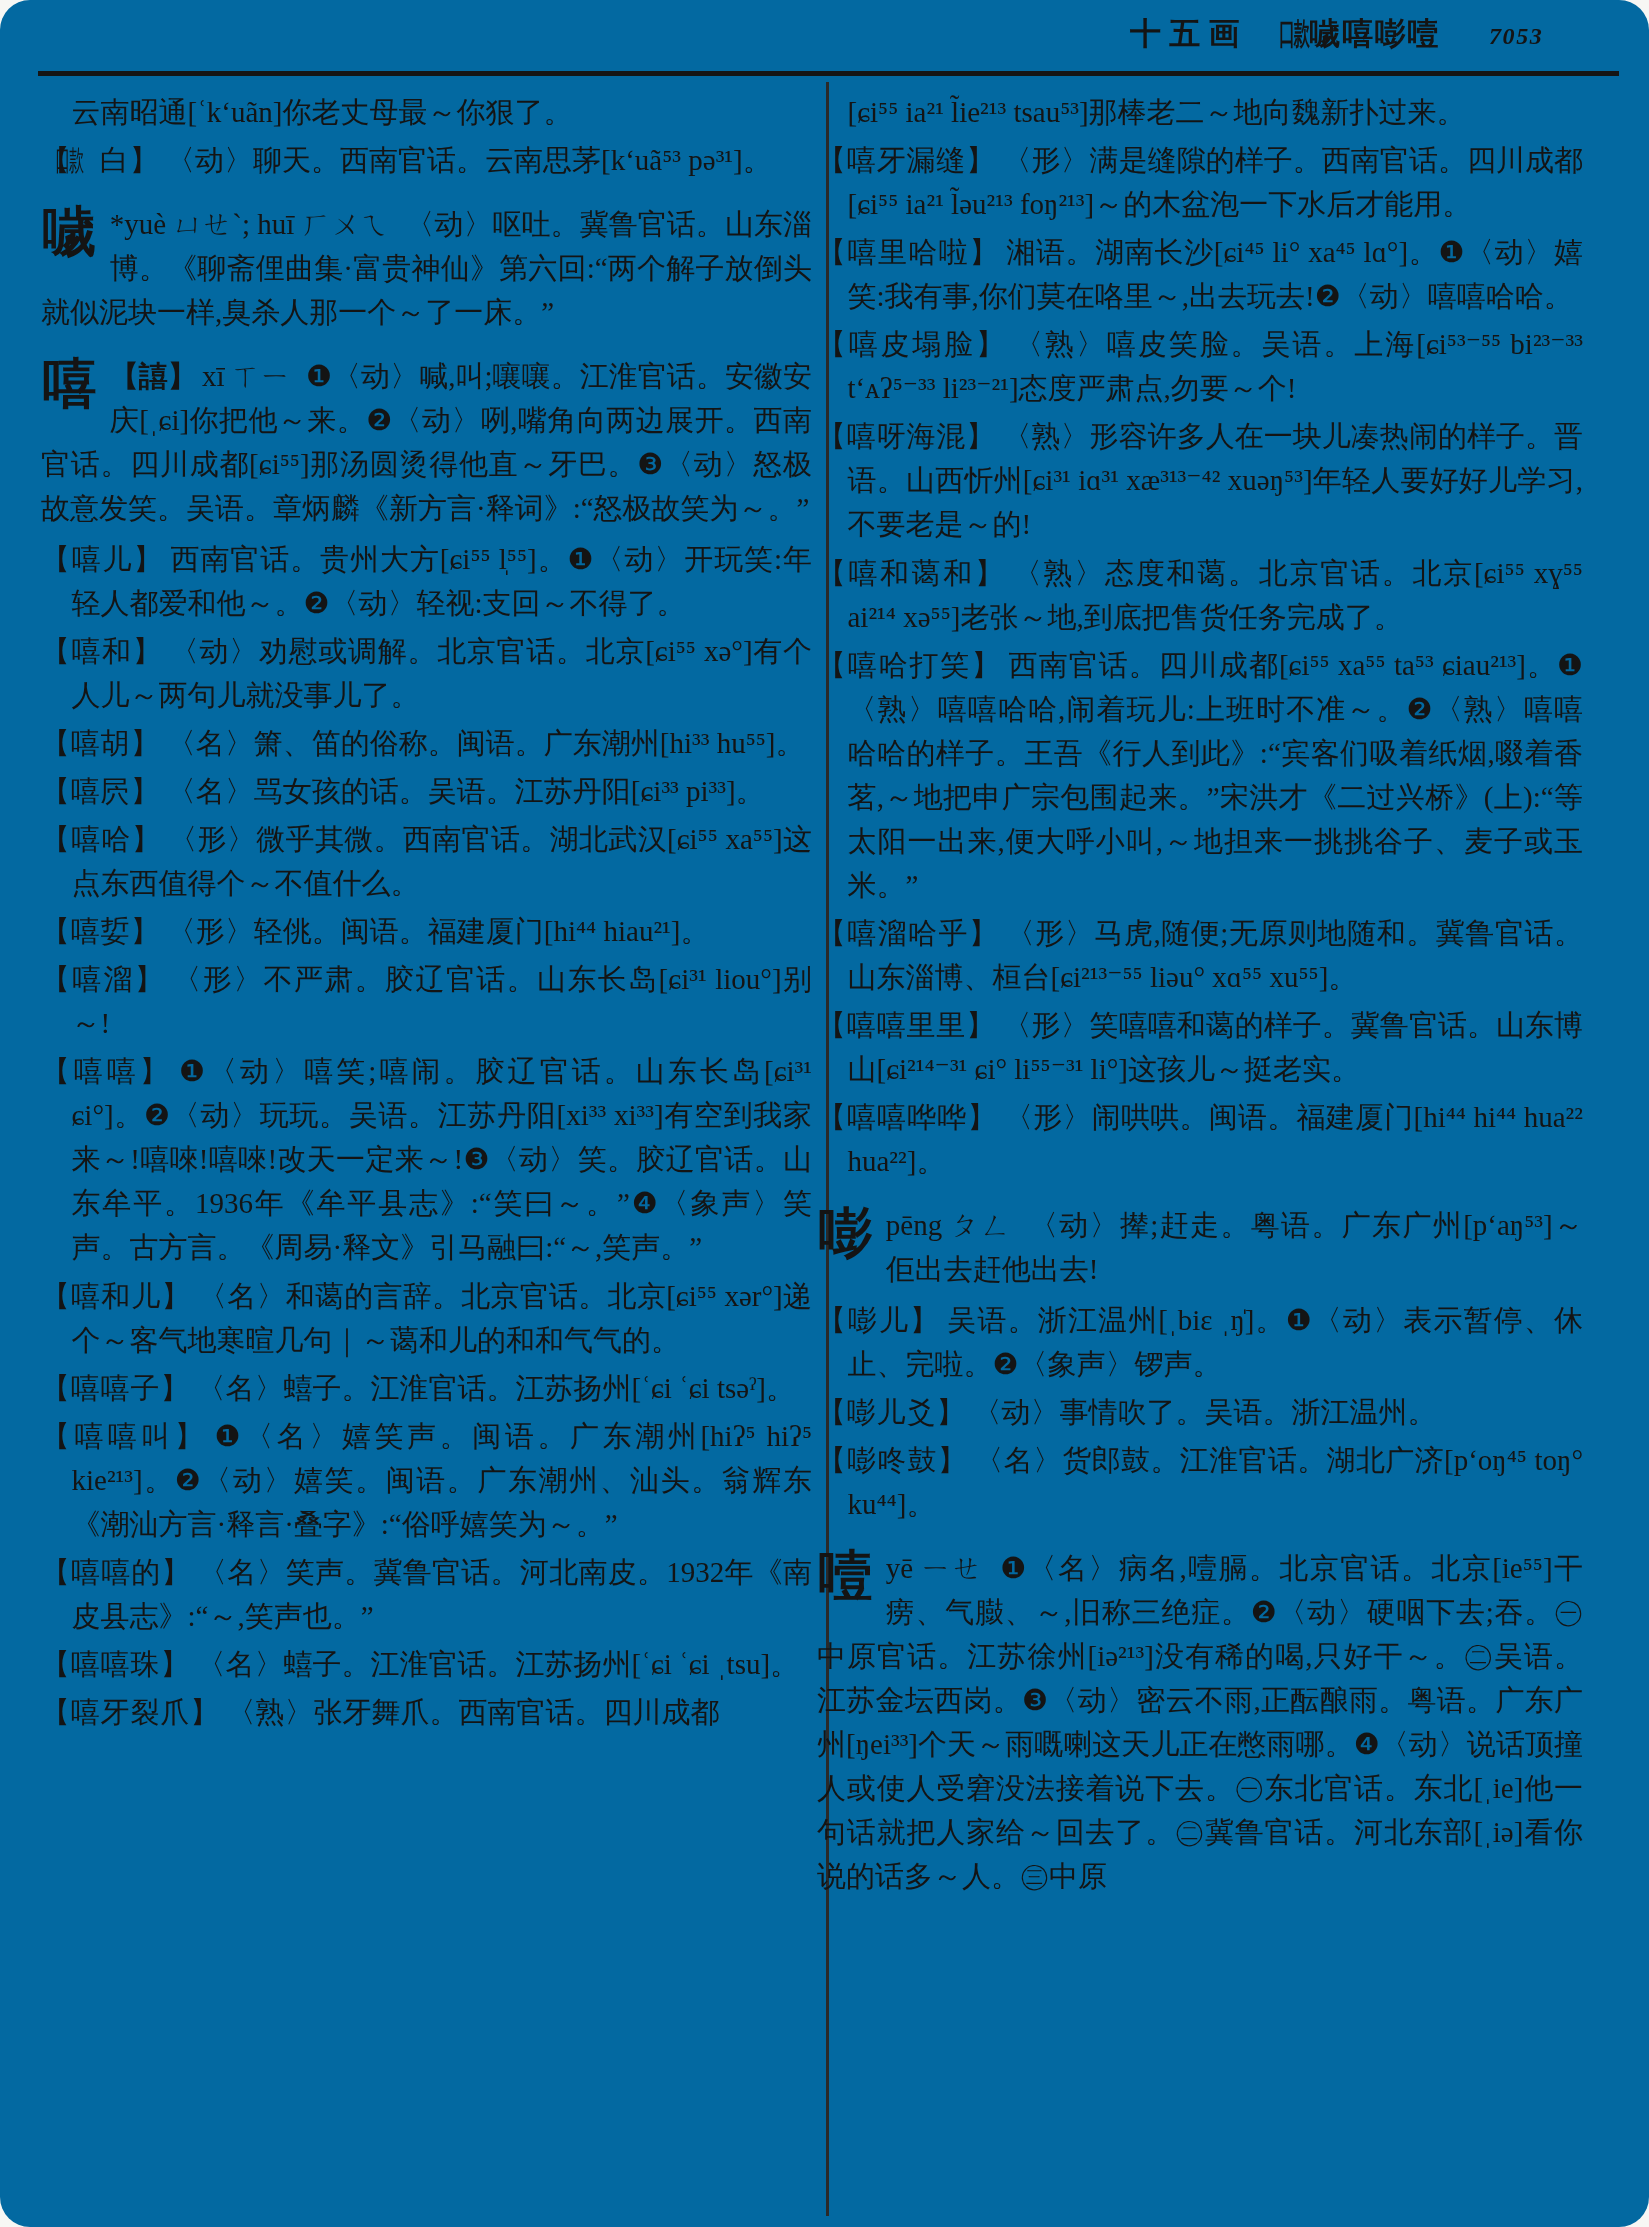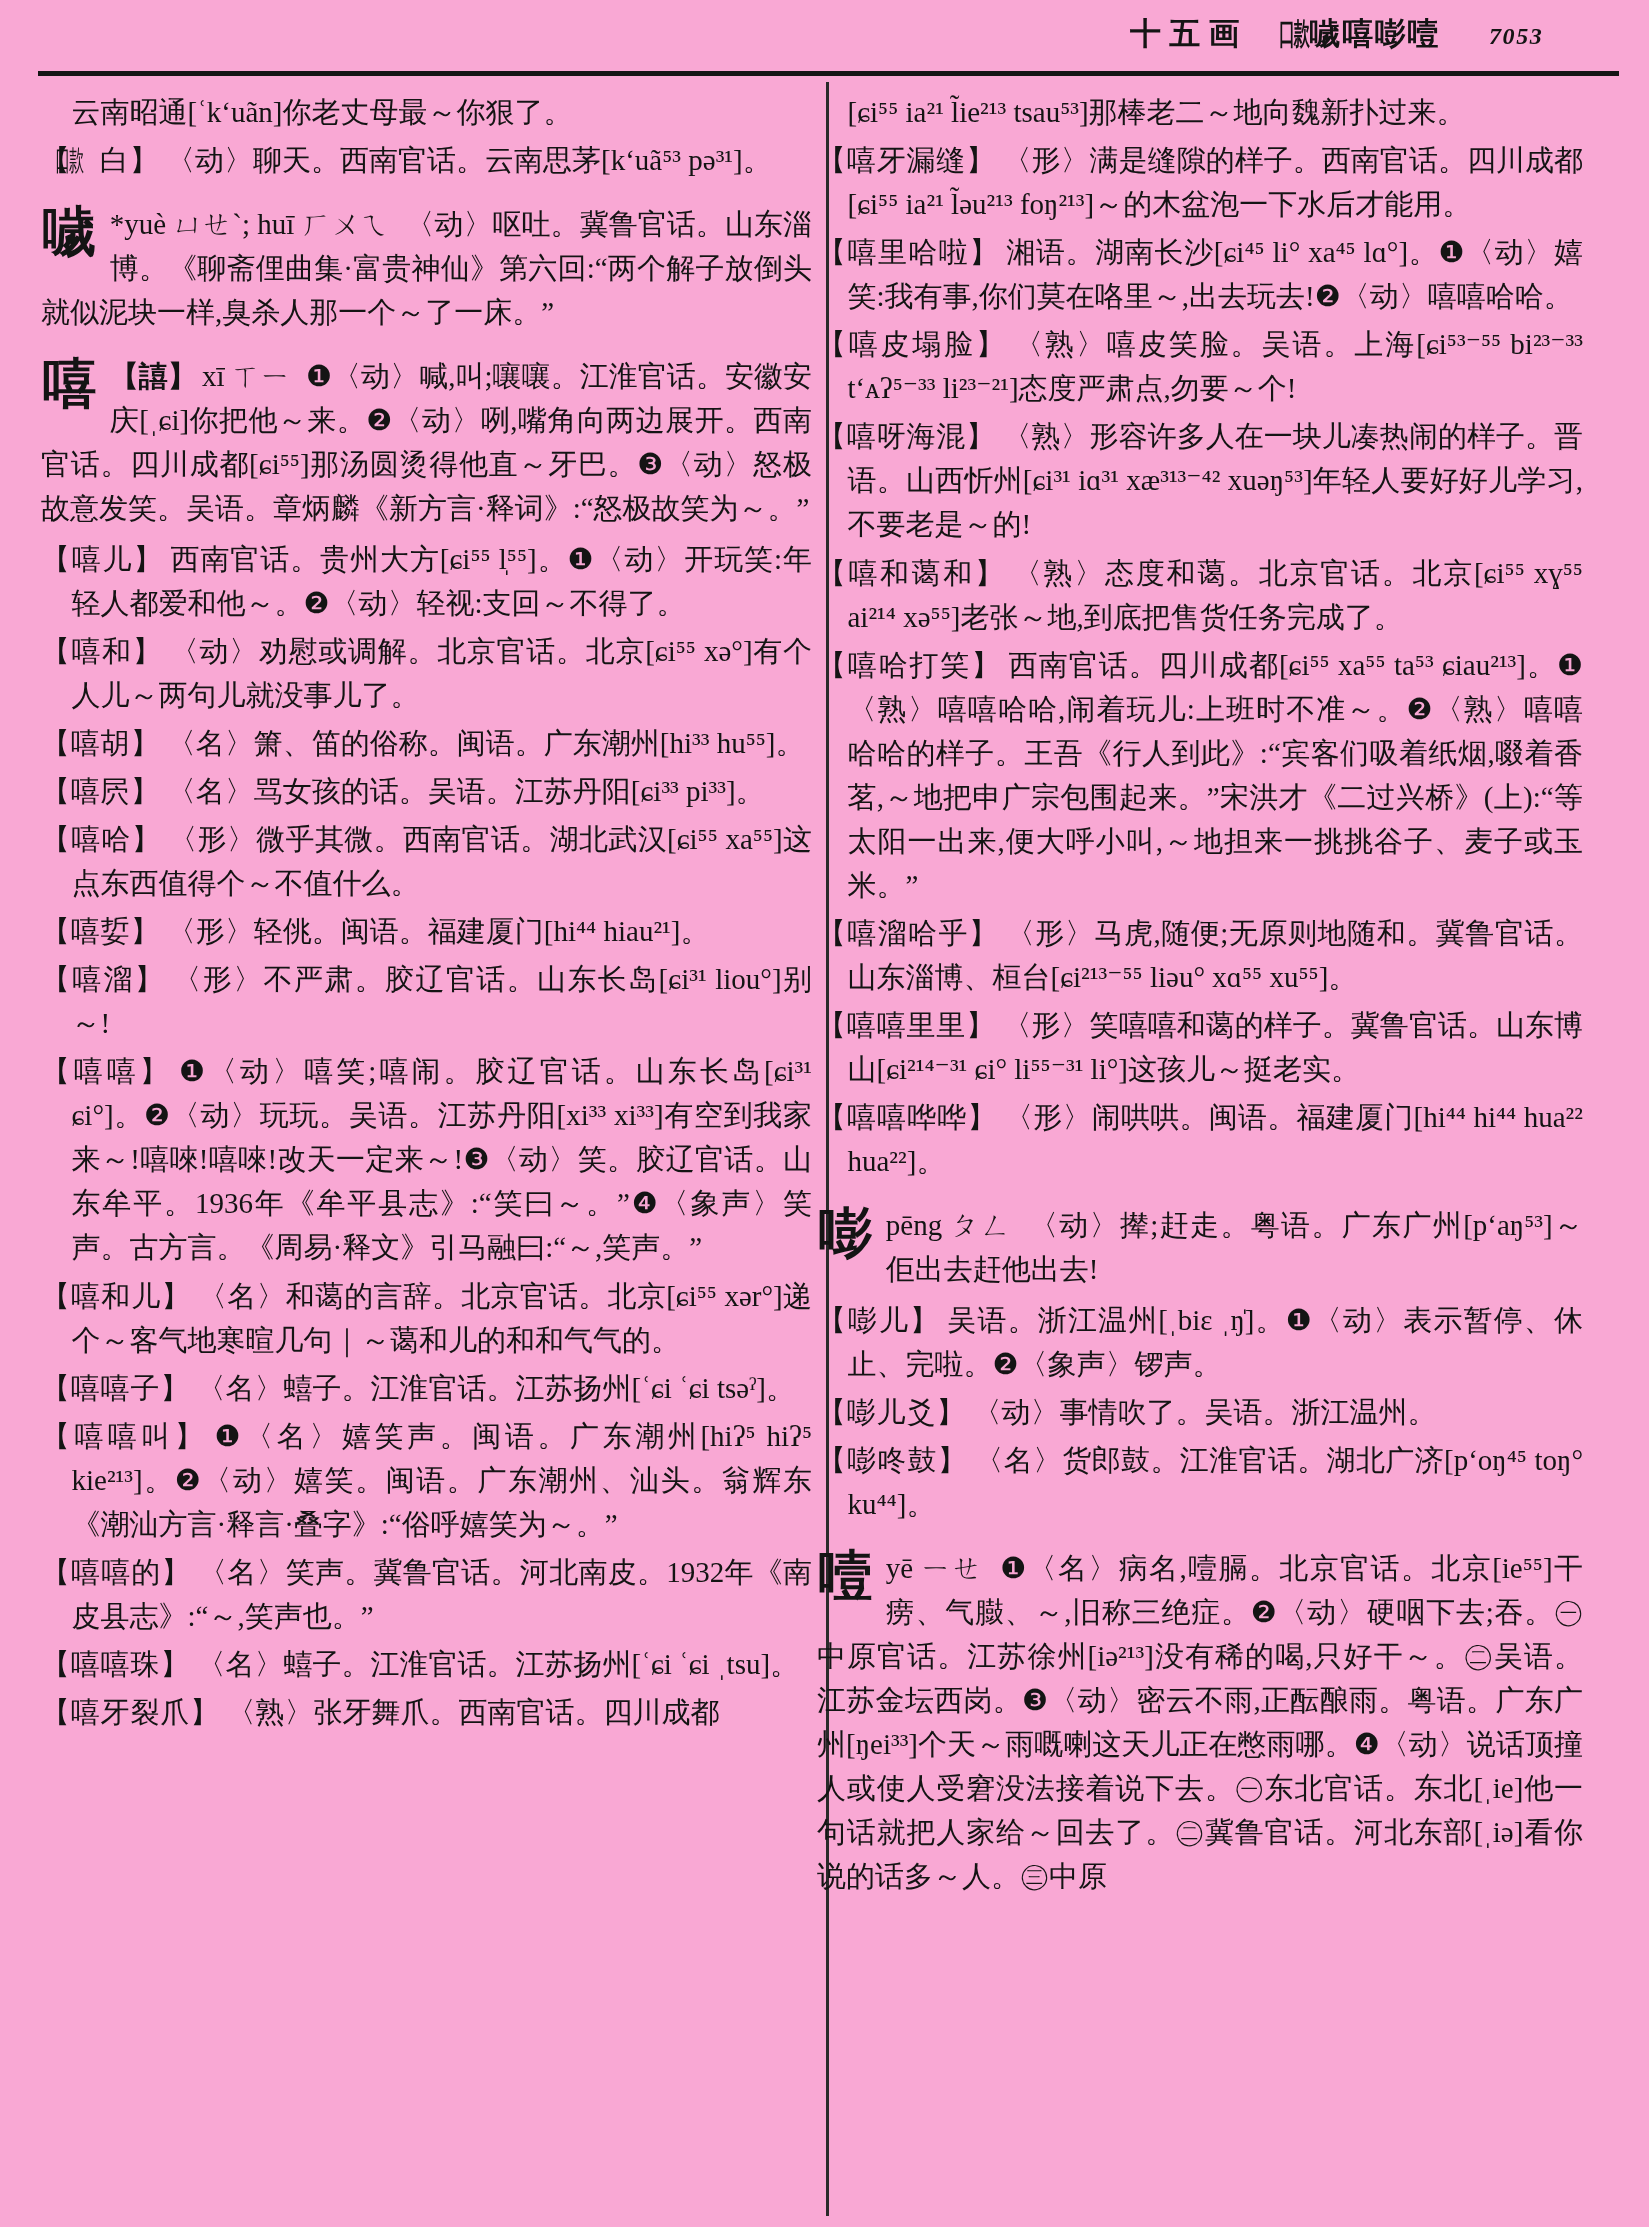--- a/index.html
+++ b/index.html
@@ -1,18 +1,18 @@
 <!DOCTYPE html>
 <html style="font-size:13.2px"><head>
 <meta charset="utf-8">
 <title>汉语方言大词典 · 7053</title>
 <style>
   html,body{margin:0;padding:0;width:1650px;height:2227px;overflow:hidden;}
   body{background:#f7f7f4;font-family:"Liberation Serif","DejaVu Serif",serif;color:#141414;}
-  .page{position:absolute;inset:0;background:#f9a8d4;}
+  .page{position:absolute;inset:0;background:#0369a1;border-radius:30px;}
 
   .running-head{position:absolute;top:13.2px;left:1130px;width:495px;display:flex;align-items:baseline;font-size:31px;font-weight:700;white-space:nowrap;}
   .stroke-section{letter-spacing:8.2px;}
   .guide-chars{margin-left:31px;letter-spacing:1.6px;}
   .page-number{margin-left:49px;font-size:24px;font-style:italic;font-family:"Liberation Serif",serif;letter-spacing:1.6px;}
 
   .top-rule{position:absolute;left:38px;right:30px;top:71px;height:5px;background:#151515;}
   .col-divider{position:absolute;left:826px;top:82px;bottom:11.5px;width:2.5px;background:#2a2a2a;}
 
   .col{position:absolute;top:86px;font-size:29px;line-height:44px;text-align:justify;text-justify:inter-ideograph;}

